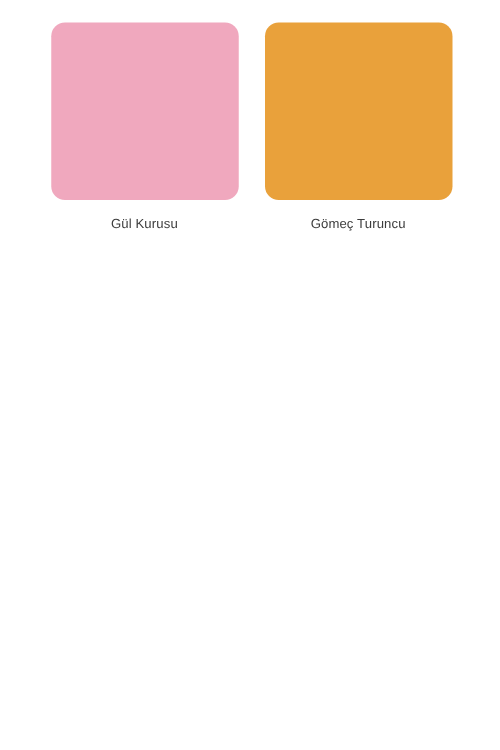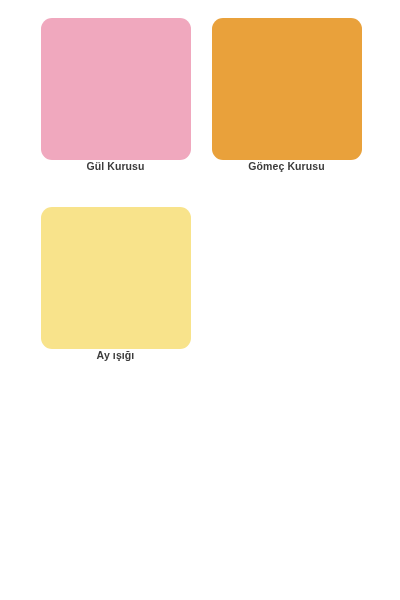--- a/index.html
+++ b/index.html
@@ -30,45 +30,41 @@
     align-items: center;
     justify-content: flex-start;
   }
   .swatch-chip {
     width: 150px;
     height: 142px;
     border-radius: 11px;
     flex: 0 0 auto;
   }
   .swatch-label {
+    margin-top: 13px;
     font-size: 10.5px;
     line-height: 12px;
     color: #3c3c3c;
     letter-spacing: 0.1px;
     text-align: center;
     white-space: nowrap;
-    font-weight: bold;
   }
 </style>
 </head>
 <body style="background-color: rgb(255, 255, 255);">
 
 <div class="palette">
 
   <div class="swatch-cell">
     <div class="swatch-chip" style="background-color: rgb(240, 168, 190);"></div>
     <div class="swatch-label" style="color: rgb(60, 60, 60);">Gül Kurusu</div>
   </div>
 
 
 
   <div class="swatch-cell">
     <div class="swatch-chip" style="background-color: rgb(233, 161, 59);"></div>
-    <div class="swatch-label" style="color: rgb(60, 60, 60);">Gömeç Kurusu</div>
+    <div class="swatch-label" style="color: rgb(60, 60, 60);">Gömeç Turuncu</div>
   </div>
 
 
-  <div class="swatch-cell">
-    <div class="swatch-chip" style="background-color: rgb(248, 227, 139);"></div>
-    <div class="swatch-label" style="color: rgb(60, 60, 60);">Ay ışığı</div>
-  </div>
 
 </div>
 
 </body></html>

